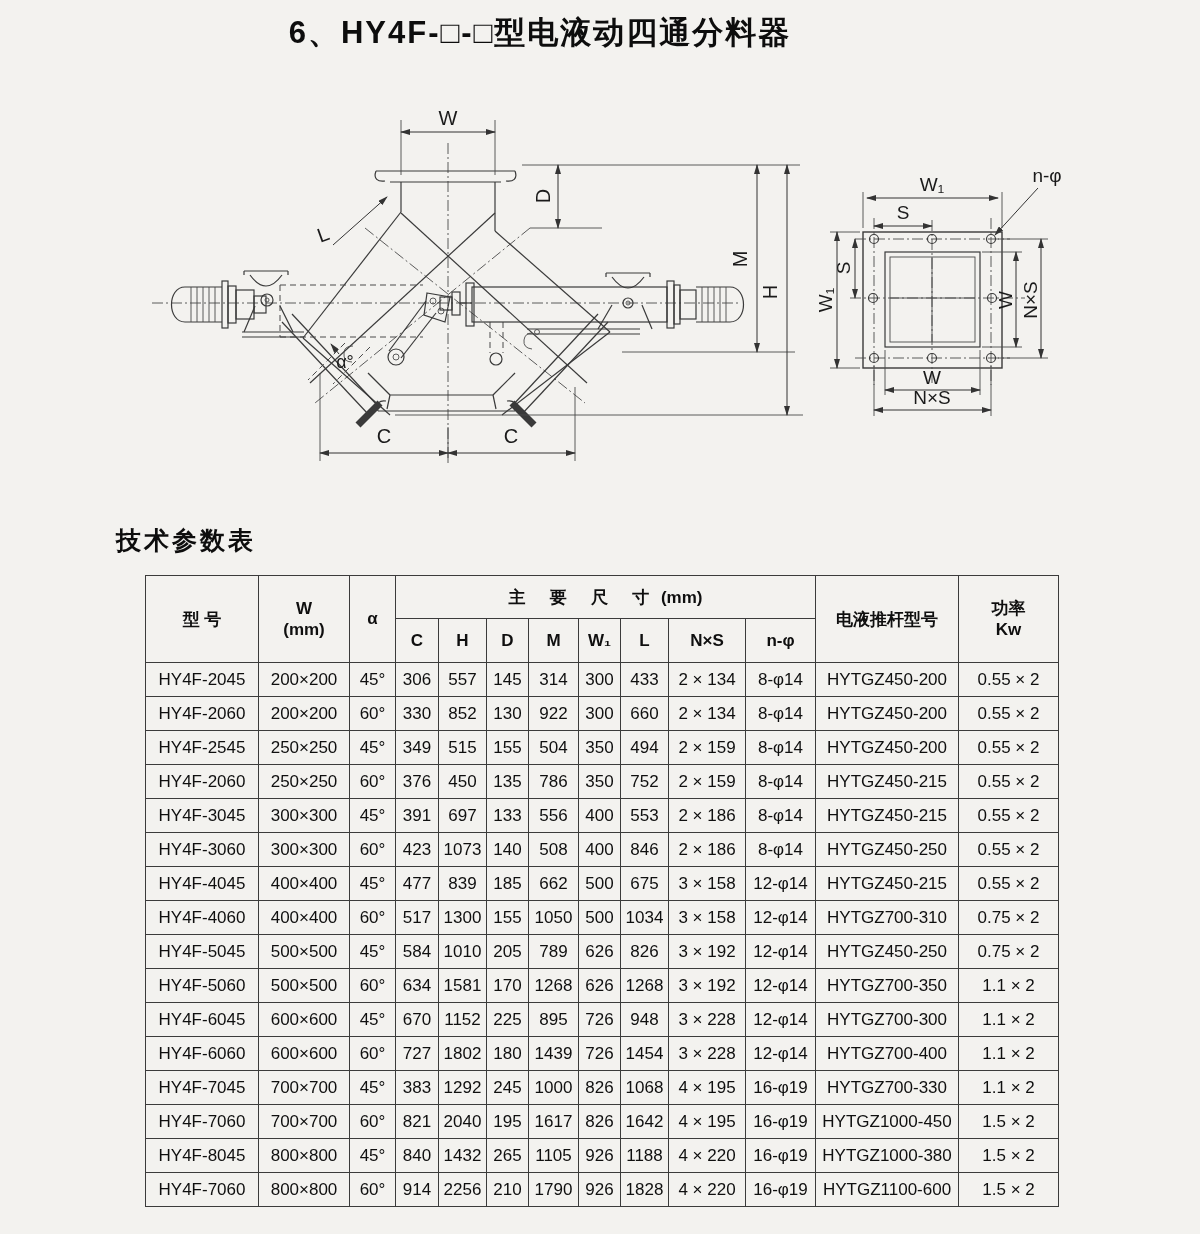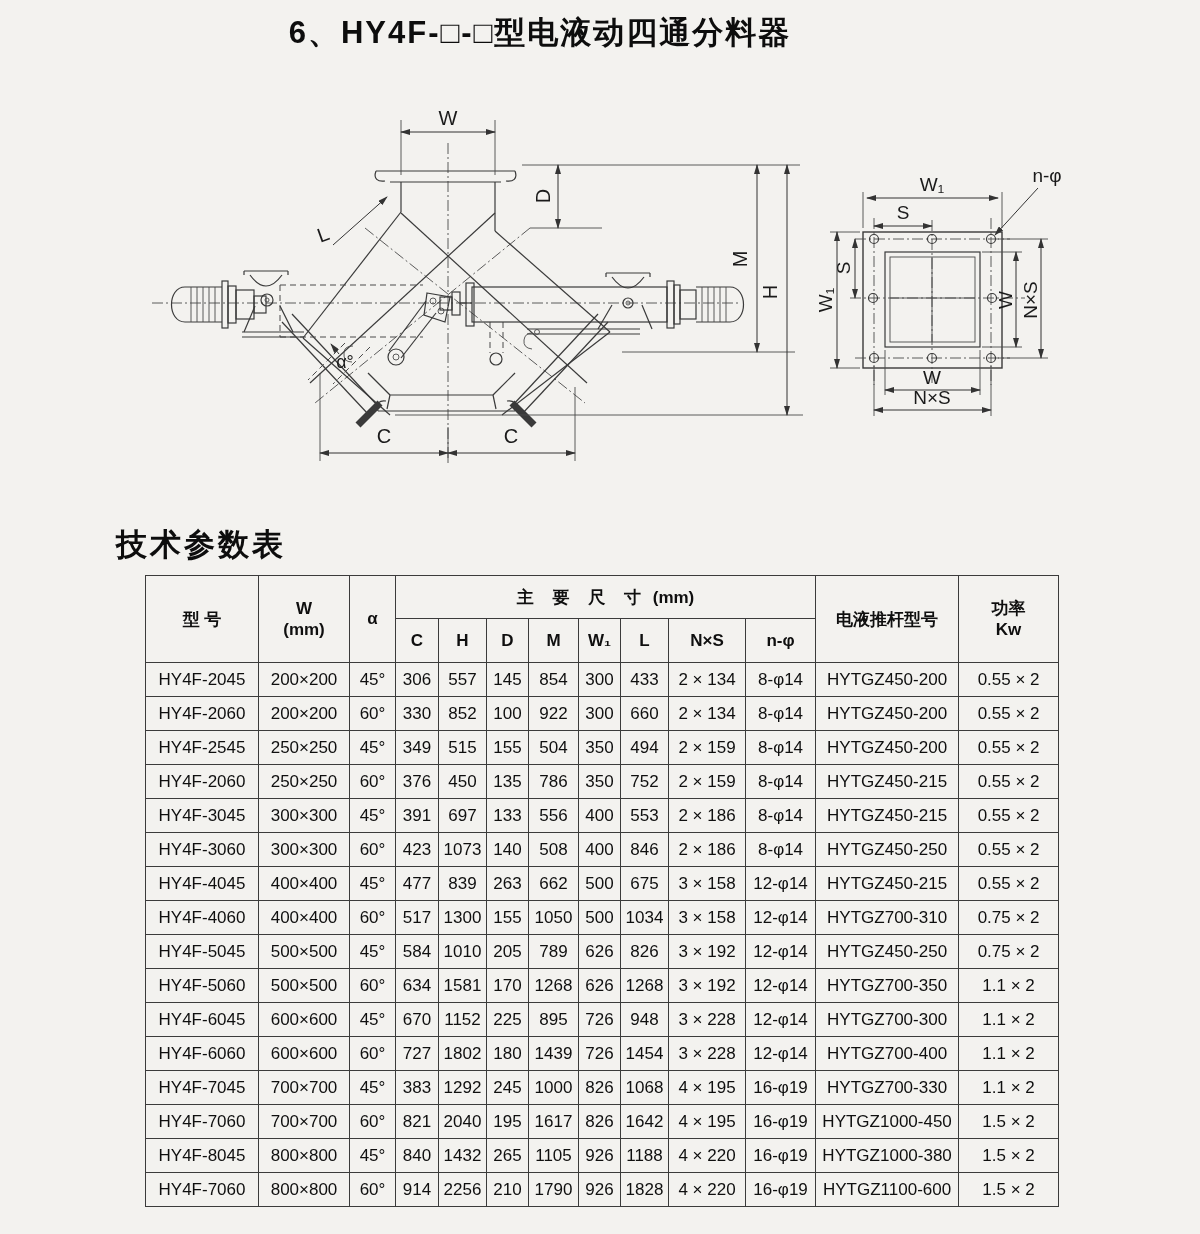--- a/index.html
+++ b/index.html
@@ -9,21 +9,21 @@
     font-family:"Liberation Sans","DejaVu Sans",sans-serif;
     color:#111;overflow:hidden;
   }
   .page-title{
     position:absolute;top:12px;left:0;width:1080px;
     text-align:center;font-size:31px;font-weight:bold;letter-spacing:2px;
     color:#0d0d0d;
   }
   .section-heading{
     position:absolute;top:524px;left:116px;
-    font-size:31px;font-weight:bold;letter-spacing:3px;color:#0d0d0d;
+    font-size:25px;font-weight:bold;letter-spacing:3px;color:#0d0d0d;
   }
   svg text{font-family:"Liberation Sans","DejaVu Sans",sans-serif;fill:#1a1a1a;}
   .ln{stroke:#3a3a3a;stroke-width:1.2;fill:none;}
   .thin{stroke:#4a4a4a;stroke-width:0.9;fill:none;}
   .dd{stroke:#4a4a4a;stroke-width:0.9;fill:none;stroke-dasharray:11 3 2 3;}
   .dash{stroke:#4a4a4a;stroke-width:1;fill:none;stroke-dasharray:6 4;}
   .dim{stroke:#333;stroke-width:1;fill:none;}
   .pad{stroke:#3a3a3a;stroke-width:7;}
   table.params{
     position:absolute;left:145px;top:575px;
@@ -32,21 +32,21 @@
   }
   table.params th,table.params td{
     border:1px solid #3b3b3b;text-align:center;vertical-align:middle;
     padding:0;font-size:17px;color:#0f0f0f;white-space:nowrap;overflow:hidden;
   }
   table.params thead th{font-weight:bold;}
   tr.head1 th{height:42px;}
   tr.head2 th{height:43px;font-size:17px;}
   tbody td{height:33px;}
   .two-line{line-height:1.25;}
-  .dims-group{letter-spacing:7px;}
+  .dims-group{letter-spacing:7px;font-family:Liberation Mono, monospace;}
 </style>
 </head>
 <body>
 
 <div class="page-title">6、HY4F-□-□型电液动四通分料器</div>
 
 <svg style="position:absolute;left:140px;top:85px;" width="680" height="408" viewBox="0 0 680 408">
   <defs>
     <marker id="arrL" viewBox="0 0 10 6" refX="9" refY="3" markerWidth="10" markerHeight="6" orient="auto-start-reverse">
       <path d="M0,0 L10,3 L0,6 z" fill="#333"></path>
@@ -309,35 +309,35 @@
       </tr>
   </thead>
   <tbody id="rows">
       <tr>
         <td>HY4F-2045</td>
         <td>200×200</td>
         <td>45°</td>
         <td>306</td>
         <td>557</td>
         <td>145</td>
-        <td>854</td>
+        <td>314</td>
         <td>300</td>
         <td>433</td>
         <td>2 × 134</td>
         <td>8-φ14</td>
         <td>HYTGZ450-200</td>
         <td>0.55 × 2</td>
       </tr>
       <tr>
         <td>HY4F-2060</td>
         <td>200×200</td>
         <td>60°</td>
         <td>330</td>
         <td>852</td>
-        <td>100</td>
+        <td>130</td>
         <td>922</td>
         <td>300</td>
         <td>660</td>
         <td>2 × 134</td>
         <td>8-φ14</td>
         <td>HYTGZ450-200</td>
         <td>0.55 × 2</td>
       </tr>
       <tr>
         <td>HY4F-2545</td>
@@ -398,21 +398,21 @@
         <td>8-φ14</td>
         <td>HYTGZ450-250</td>
         <td>0.55 × 2</td>
       </tr>
       <tr>
         <td>HY4F-4045</td>
         <td>400×400</td>
         <td>45°</td>
         <td>477</td>
         <td>839</td>
-        <td>263</td>
+        <td>185</td>
         <td>662</td>
         <td>500</td>
         <td>675</td>
         <td>3 × 158</td>
         <td>12-φ14</td>
         <td>HYTGZ450-215</td>
         <td>0.55 × 2</td>
       </tr>
       <tr>
         <td>HY4F-4060</td>

